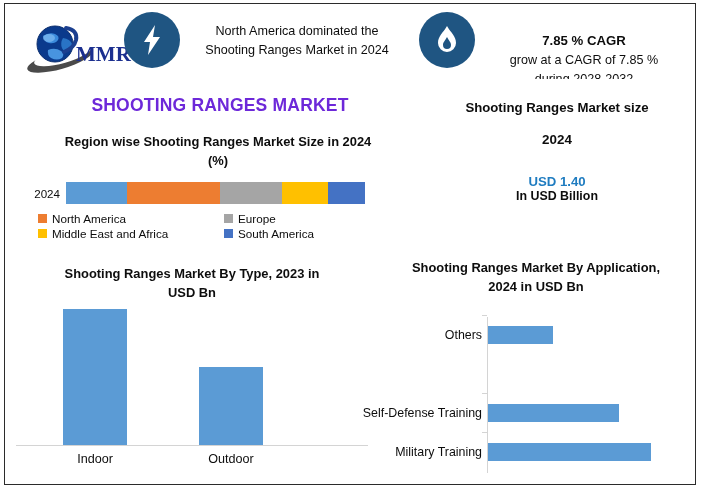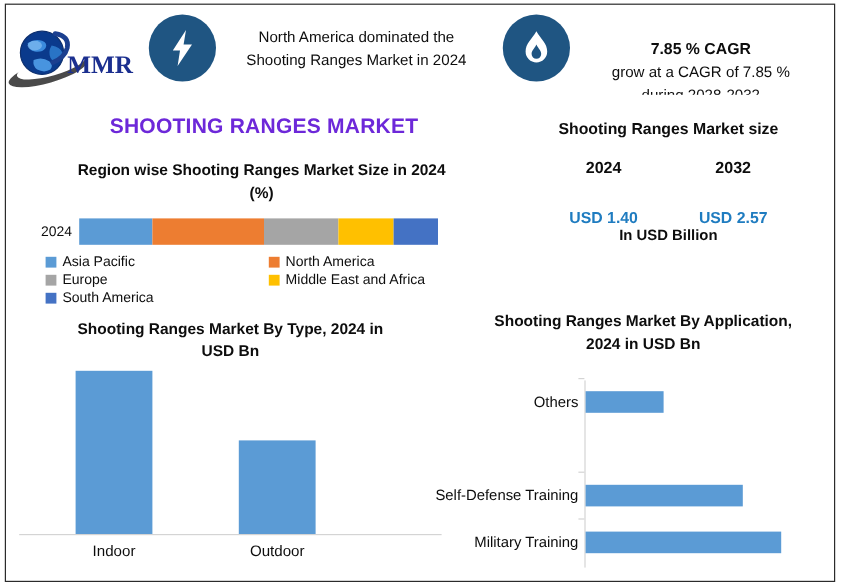--- a/index.html
+++ b/index.html
@@ -25,21 +25,21 @@
     width: 692px;
     height: 482px;
     border: 1.5px solid #2b2b2b;
     box-sizing: border-box;
     pointer-events: none;
   }
 
   
   .logo-wrap {
     position: absolute;
-    left: 2px;
+    left: 22px;
     top: 14px;
     width: 112px;
     height: 62px;
   }
   .logo-wrap svg { display: block; }
 
   .icon-circle {
     position: absolute;
     border-radius: 50%;
     background: #1f5582;
@@ -339,24 +339,20 @@
         <div class="stack-seg" title="Asia Pacific" style="width: 20.4%; background: rgb(91, 155, 213);"></div>
         <div class="stack-seg" title="North America" style="width: 31.1%; background: rgb(237, 125, 49);"></div>
         <div class="stack-seg" title="Europe" style="width: 20.7%; background: rgb(165, 165, 165);"></div>
         <div class="stack-seg" title="Middle East and Africa" style="width: 15.4%; background: rgb(255, 192, 0);"></div>
         <div class="stack-seg" title="South America" style="width: 12.4%; background: rgb(68, 114, 196);"></div>
       </div>
   </div>
 
   <div class="legend" id="region-legend">
       <div class="legend-item">
-        <span class="legend-swatch" style="background: rgb(91, 155, 213);"></span>
-        <span>Asia Pacific</span>
-      </div>
-      <div class="legend-item">
         <span class="legend-swatch" style="background: rgb(237, 125, 49);"></span>
         <span>North America</span>
       </div>
       <div class="legend-item">
         <span class="legend-swatch" style="background: rgb(165, 165, 165);"></span>
         <span>Europe</span>
       </div>
       <div class="legend-item">
         <span class="legend-swatch" style="background: rgb(255, 192, 0);"></span>
         <span>Middle East and Africa</span>
@@ -367,30 +363,26 @@
       </div>
     </div>
 
   <div class="size-panel">
     <div class="size-title">Shooting Ranges Market size</div>
     <div class="size-cols">
       <div class="size-col">
         <div class="size-year">2024</div>
         <div class="size-value">USD 1.40</div>
       </div>
-      <div class="size-col">
-        <div class="size-year">2032</div>
-        <div class="size-value">USD 2.57</div>
-      </div>
     </div>
     <div class="size-unit">In USD Billion</div>
   </div>
 
   <div class="chart-type">
-    <div class="ct-title">Shooting Ranges Market By Type, 2024 in</div>
+    <div class="ct-title">Shooting Ranges Market By Type, 2023 in</div>
     <div class="ct-title">USD Bn</div>
   </div>
   <div class="vplot" id="vplot">
     <div class="vplot-axis"></div>
   <div class="vbar" title="Indoor" style="left: 47px; width: 64px; height: 136px; background: rgb(91, 155, 213);"></div>
       <div class="vbar" title="Outdoor" style="left: 183px; width: 64px; height: 78px; background: rgb(91, 155, 213);"></div>
     </div>
   <div class="vlabels" id="vlabels">
       <div class="vlabel" style="left: 29px; width: 100px;">Indoor</div>
       <div class="vlabel" style="left: 165px; width: 100px;">Outdoor</div>

